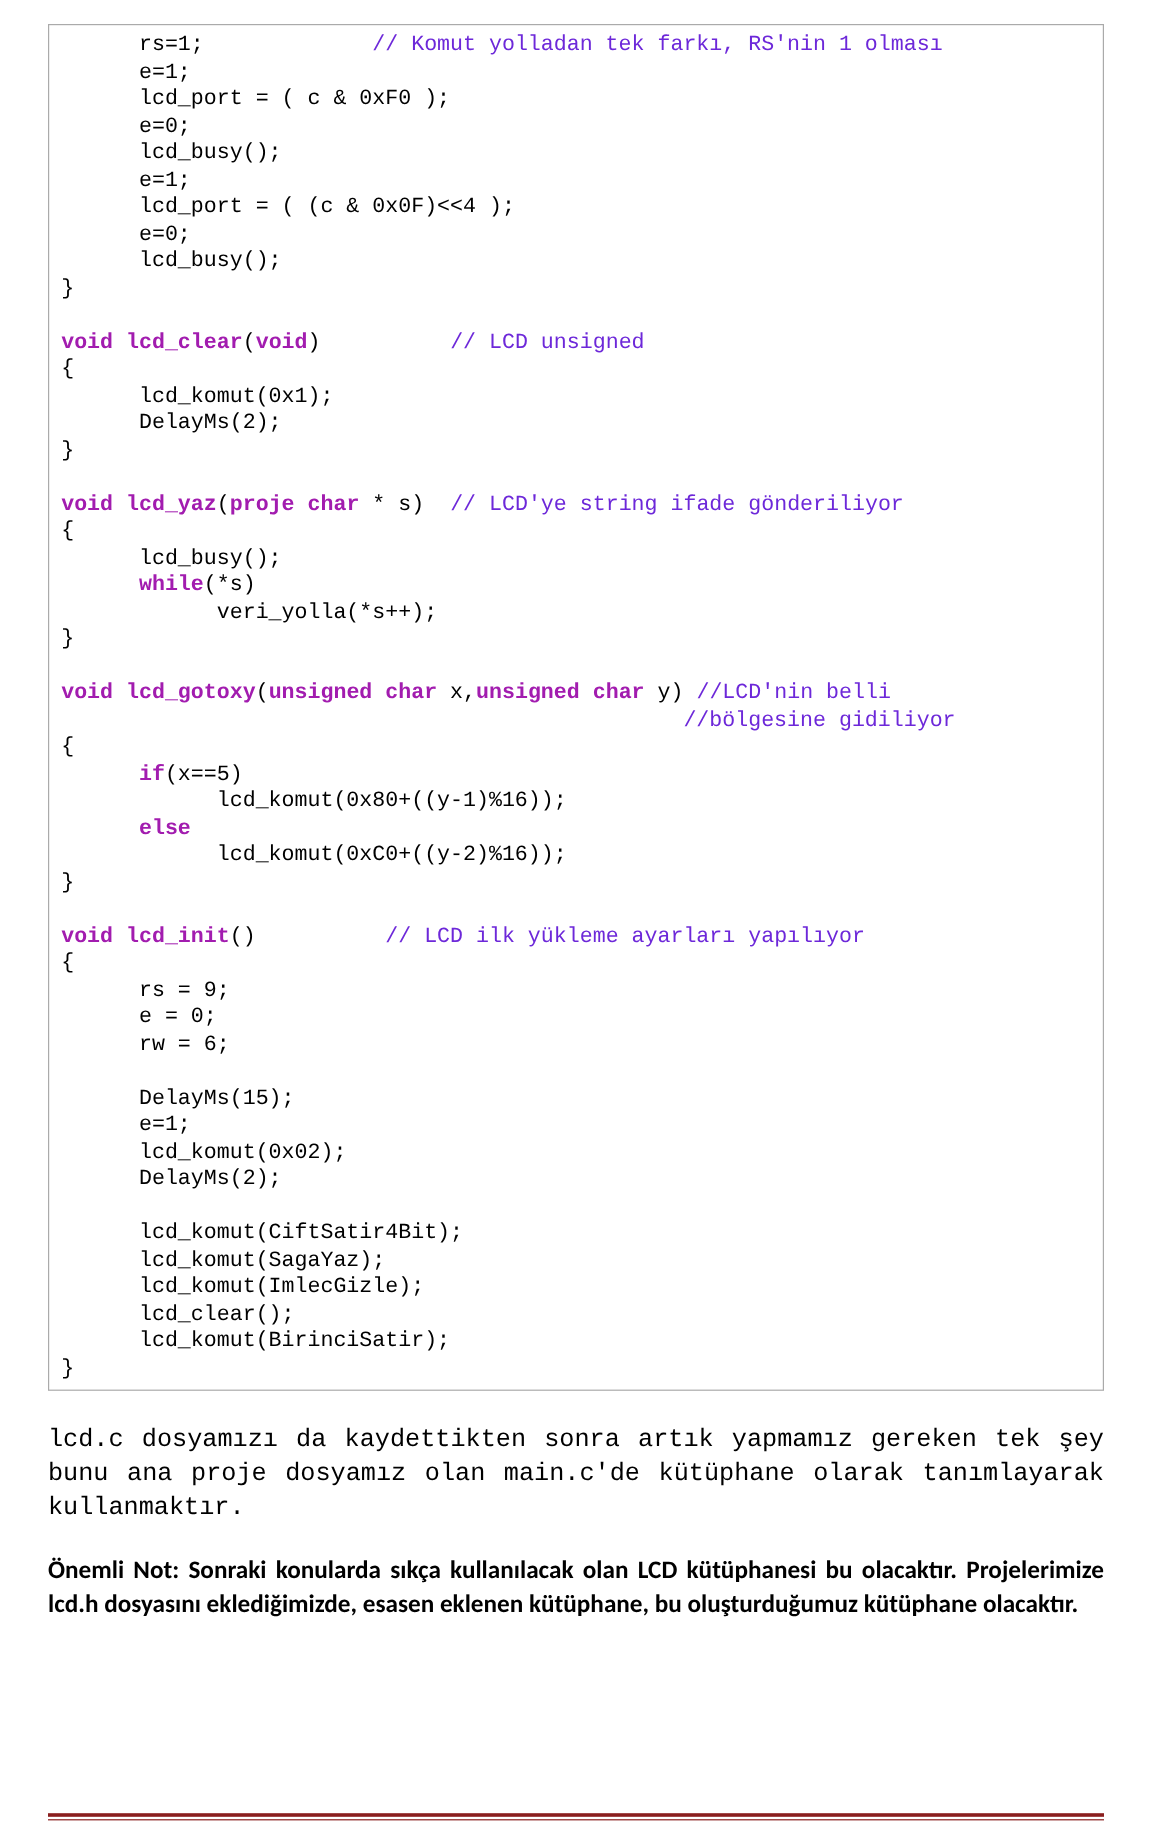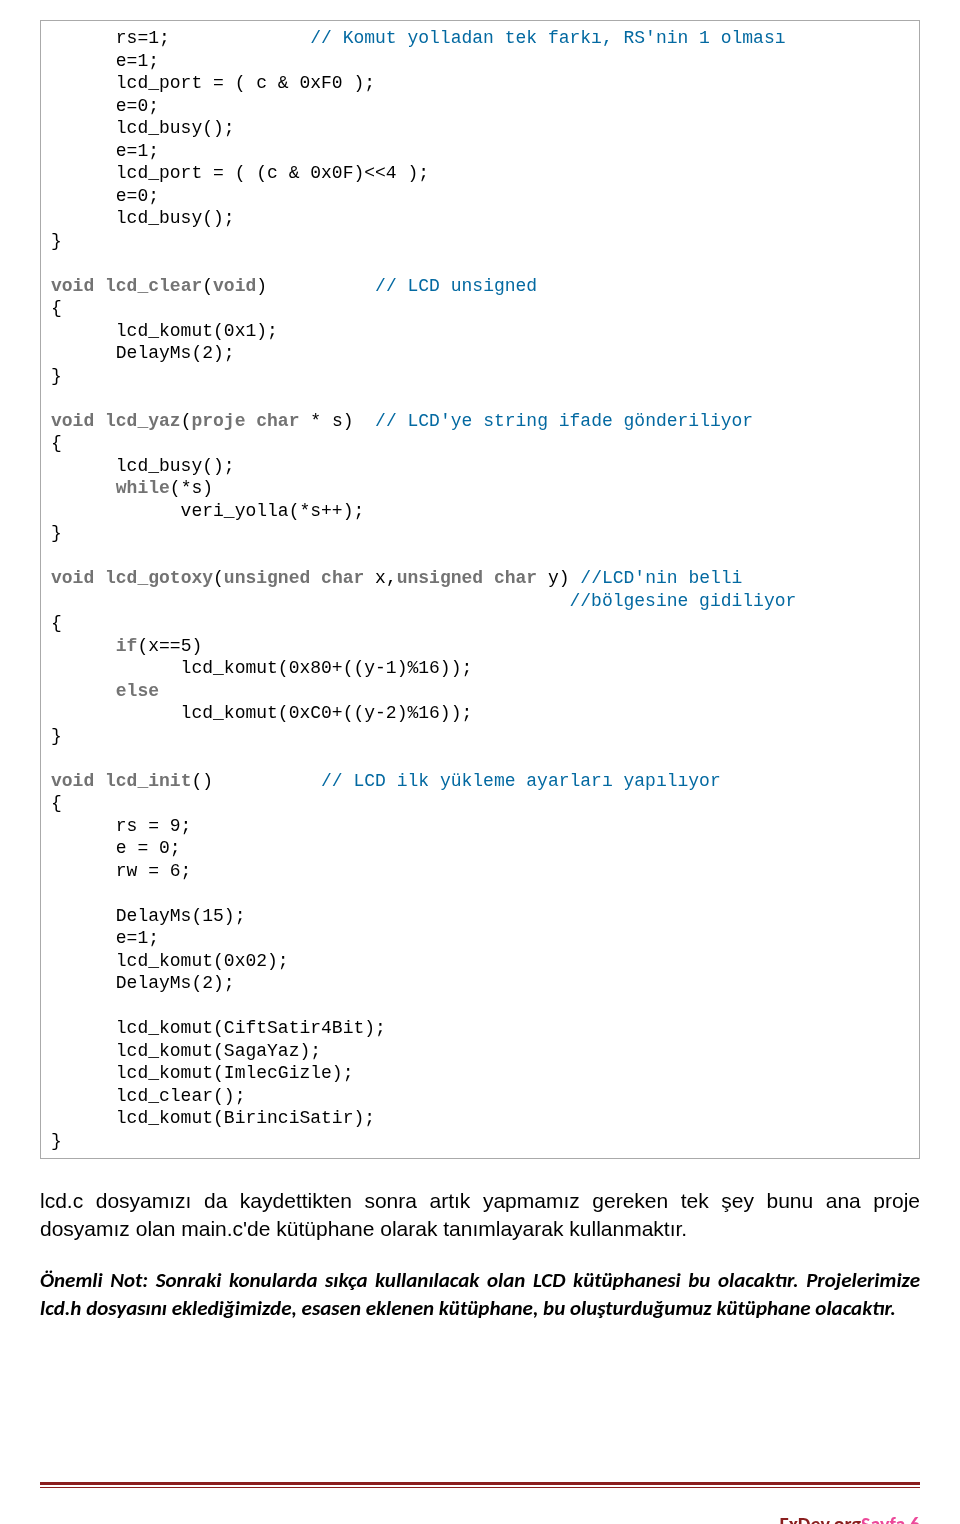--- a/index.html
+++ b/index.html
@@ -16,36 +16,35 @@
   .code-box {
     border: 1px solid #aaa;
     padding: 6px 10px;
     font-family: "Courier New", monospace;
     font-size: 18px;
     line-height: 1.25;
     white-space: pre;
     color: #000;
     margin-bottom: 28px;
   }
-  .kw { color: #737373; font-weight: bold; }
-  .cm { color: #0369a1; }
+  .kw { color: #a21caf; font-weight: bold; }
+  .cm { color: #6d28d9; }
   .body-text {
-    font-family: Liberation Sans, sans-serif;
+    font-family: Liberation Mono, monospace;
     font-size: 21px;
     line-height: 1.35;
     text-align: justify;
     margin: 0 0 22px 0;
     color: #000;
   }
   .note {
     font-family: Calibri, Arial, sans-serif;
     font-size: 21px;
     line-height: 1.35;
     text-align: justify;
-    font-style: italic;
     font-weight: bold;
     color: #000;
   }
   .footer-bar {
     margin-top: 160px;
   }
   .double-line {
     border-top: 3px solid #8a1e1e;
     border-bottom: 1px solid #8a1e1e;
     height: 2px;

